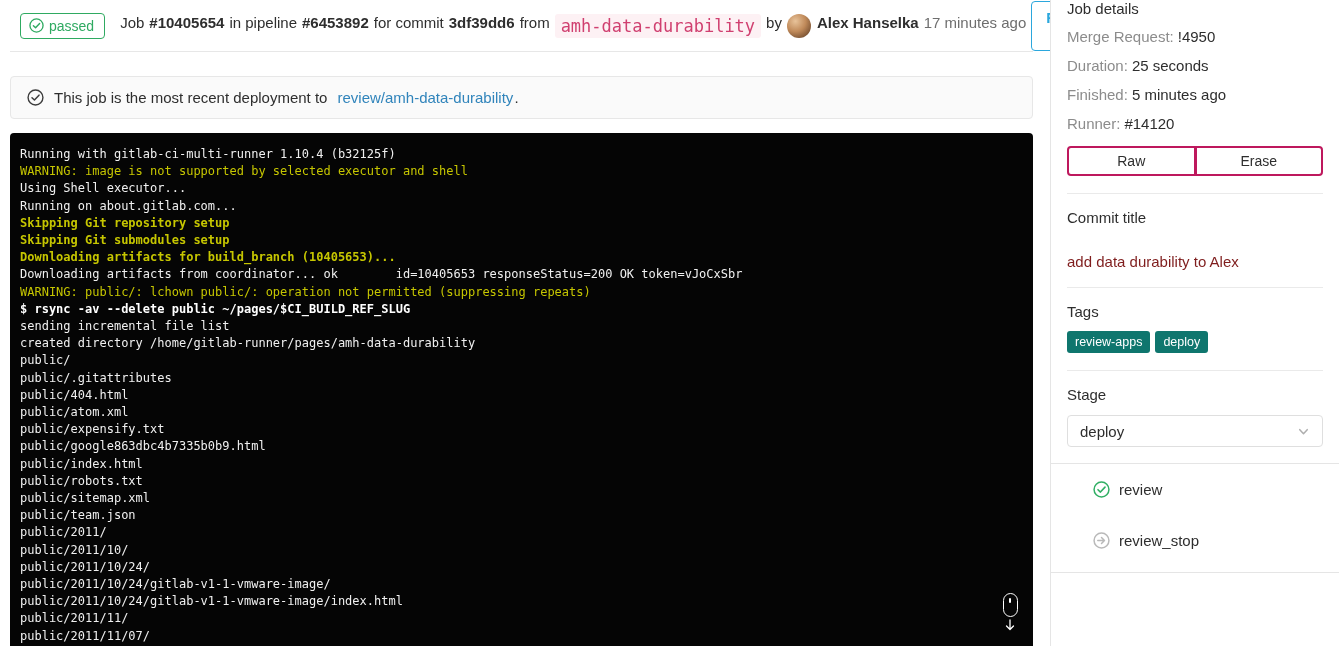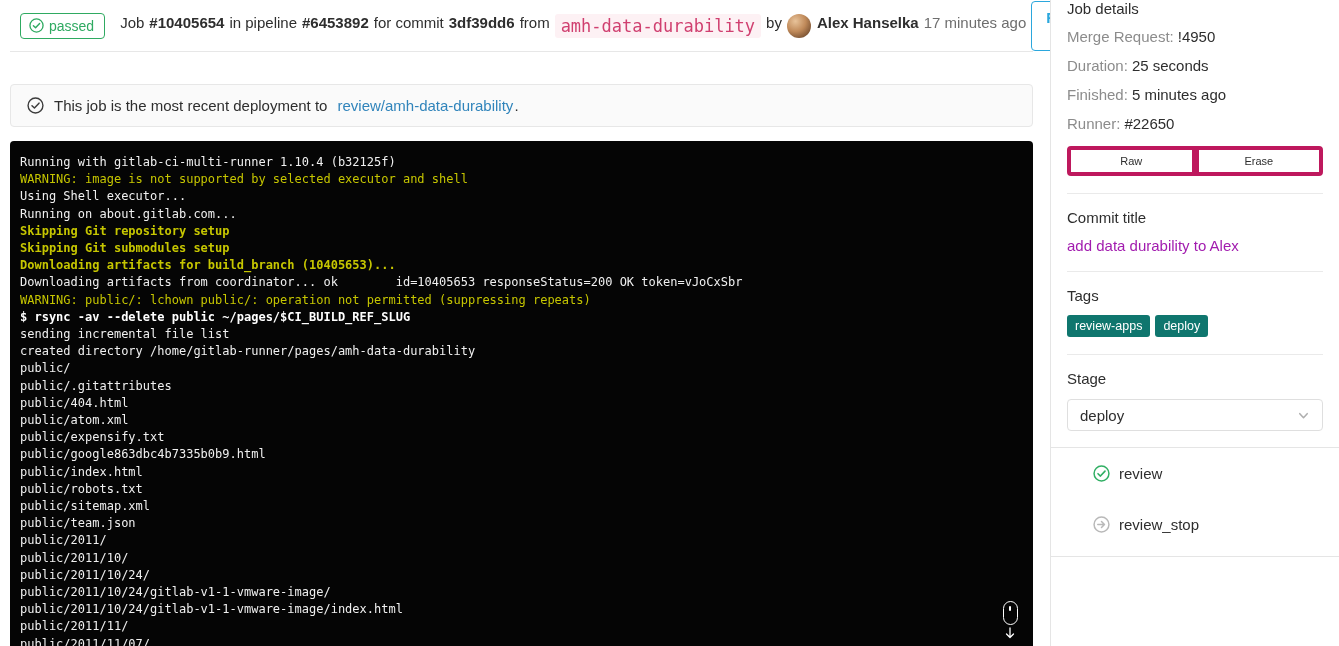--- a/index.html
+++ b/index.html
@@ -17,21 +17,21 @@
   .seg { margin-right:5px; }
   .seg.b { font-weight:bold; }
   .seg.muted { color:#6e6e6e; }
   .ref-badge { font-family:"DejaVu Sans Mono", monospace; font-size:17px; color:#d04070;
                background:#fdf1f4; border-radius:3px; padding:2px 6px; margin-right:5px; cursor:pointer; }
   .avatar { width:24px; height:24px; border-radius:50%; margin-right:6px; flex:0 0 auto;
             background:radial-gradient(circle at 35% 30%, #e8c39a 0%, #c08a5a 45%, #7a5233 80%, #5d3f27 100%); }
   .retry-btn { margin-left:auto; margin-right:2px; background:#fff; border:1px solid #2ba7dd; color:#2ba7dd;
                font-size:15px; border-radius:4px; padding:7px 14px; cursor:pointer; font-family:inherit;font-weight:bold; }
 
-  .notice { margin-top:32px; background:#fafafa; border:1px solid #e7e7e7; border-radius:4px;
+  .notice { margin-top:24px; background:#fafafa; border:1px solid #e7e7e7; border-radius:4px;
             padding:12px 16px; display:flex; align-items:center; gap:10px; font-size:15px; color:#2e2e2e; }
   .notice a { color:#3084bb; text-decoration:none; cursor:pointer;text-align:center; }
   .notice .dot { margin-left:-9px; }
 
   
   .log { position:relative; margin-top:14px; background:#050505; border-radius:4px 4px 0 0;
          padding:13px 34px 13px 10px; height:560px; overflow:hidden;
          font-family:"DejaVu Sans Mono", monospace; font-size:12px; line-height:17.2px; color:#f0f0f0; }
   .ll { display:block; white-space:pre; }
   .ll.yellow { color:#c6c600; }
@@ -46,27 +46,27 @@
 
   
   .sidebar { position:absolute; left:1050px; top:0; width:289px; height:646px;
              border-left:1px solid #e5e5e5; background:#fff; font-size:15px; color:#2e2e2e; }
   .sb-pad { padding:0 16px; }
   .sb-title { font-size:15px; color:#2e2e2e; }
   .detail-row { margin-top:10px; line-height:19px; }
   .detail-row .lbl { color:#8c8c8c; margin-right:4px; }
   .detail-row .val { color:#2e2e2e; }
   .btn-group { display:flex; margin-top:13px; }
-  .btn-group .sbtn { flex:1; background:#fff; border:4px solid #be185d; color:#2e2e2e; font-size:11px;
+  .btn-group .sbtn { flex:1; background:#fff; border:2px solid #be185d; color:#2e2e2e; font-size:14px;
                      font-family:inherit; padding:5px 0; cursor:pointer; }
   .btn-group .sbtn:first-child { border-radius:4px 0 0 4px; }
   .btn-group .sbtn:last-child { border-radius:0 4px 4px 0; margin-left:-1px; }
   .divider { border-top:1px solid #eaeaea; margin-top:17px; }
   .sb-head { margin-top:15px; font-size:15px; }
-  .commit-title-text { margin-top:11px; color:#a21caf; }
+  .commit-title-text { margin-top:27px; color:#7f1d1d; }
   .tags-row { margin-top:11px; }
   .tag { display:inline-block; background:#0f766e; color:#fff; font-size:12.5px; border-radius:3px;
          padding:4px 8px; margin-right:5px; cursor:default; }
   .stage-select { margin-top:12px; height:32px; border:1px solid #dfdfdf; border-radius:4px;
                   display:flex; align-items:center; justify-content:space-between; padding:0 12px;
                   color:#2e2e2e; cursor:pointer; background:#fff; }
   .divider-full { border-top:1px solid #e5e5e5; margin-top:16px; }
   .builds { }
   .build-row { display:flex; align-items:center; gap:9px; padding:17px 0 17px 42px; cursor:pointer; }
   .build-row .bname { color:#2e2e2e; font-size:15px; }
@@ -121,21 +121,21 @@
   </div>
 
   <aside class="sidebar">
     <div class="sb-pad">
       <div class="sb-title">Job details</div>
 
       <div id="detail-rows">
           <div class="detail-row"><span class="lbl">Merge Request:</span><span class="val">!4950</span></div>
           <div class="detail-row"><span class="lbl">Duration:</span><span class="val">25 seconds</span></div>
           <div class="detail-row"><span class="lbl">Finished:</span><span class="val">5 minutes ago</span></div>
-          <div class="detail-row"><span class="lbl">Runner:</span><span class="val">#22650</span></div>
+          <div class="detail-row"><span class="lbl">Runner:</span><span class="val">#14120</span></div>
         </div>
 
       <div class="btn-group">
         <button class="sbtn">Raw</button>
         <button class="sbtn">Erase</button>
       </div>
 
       <div class="divider"></div>
 
       <div class="sb-head">Commit title</div>

